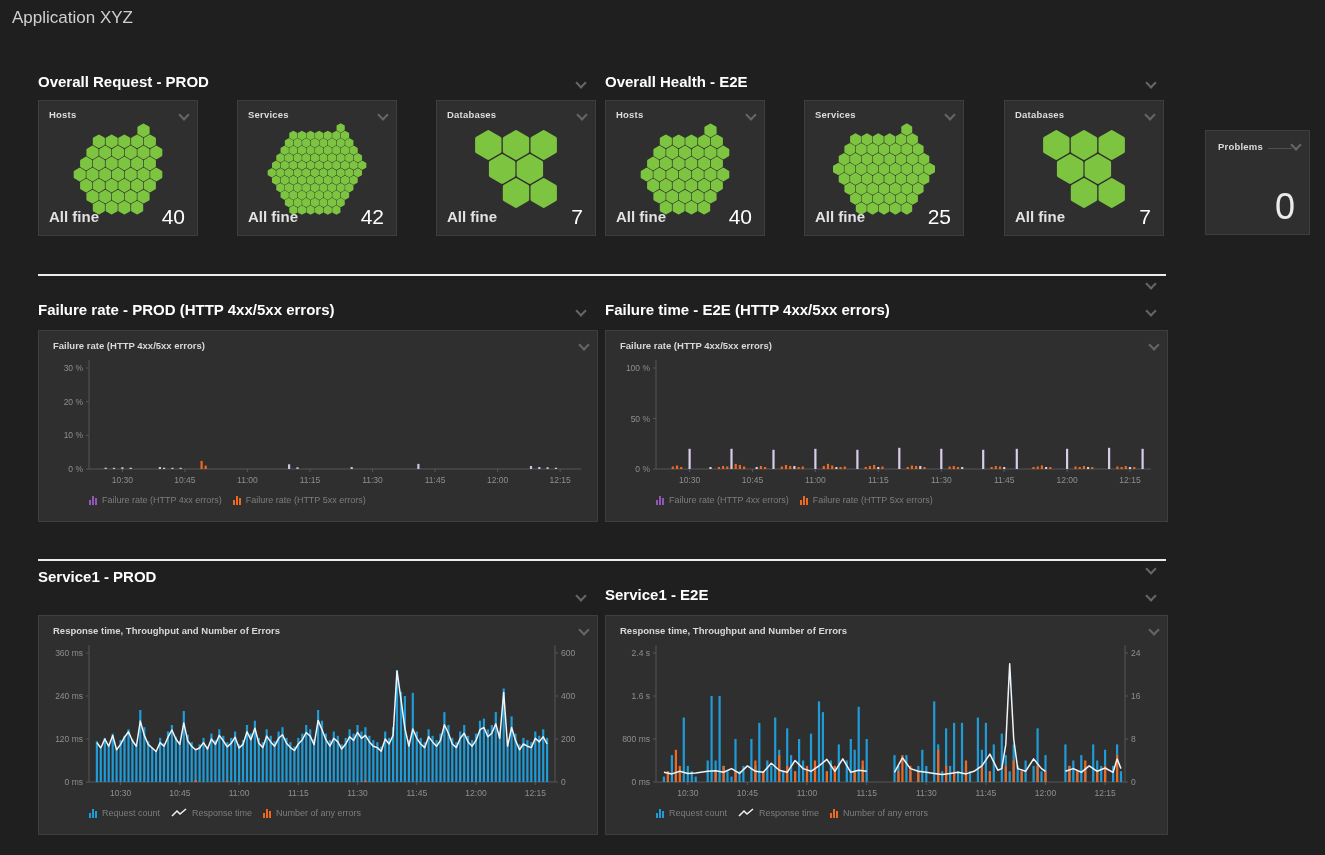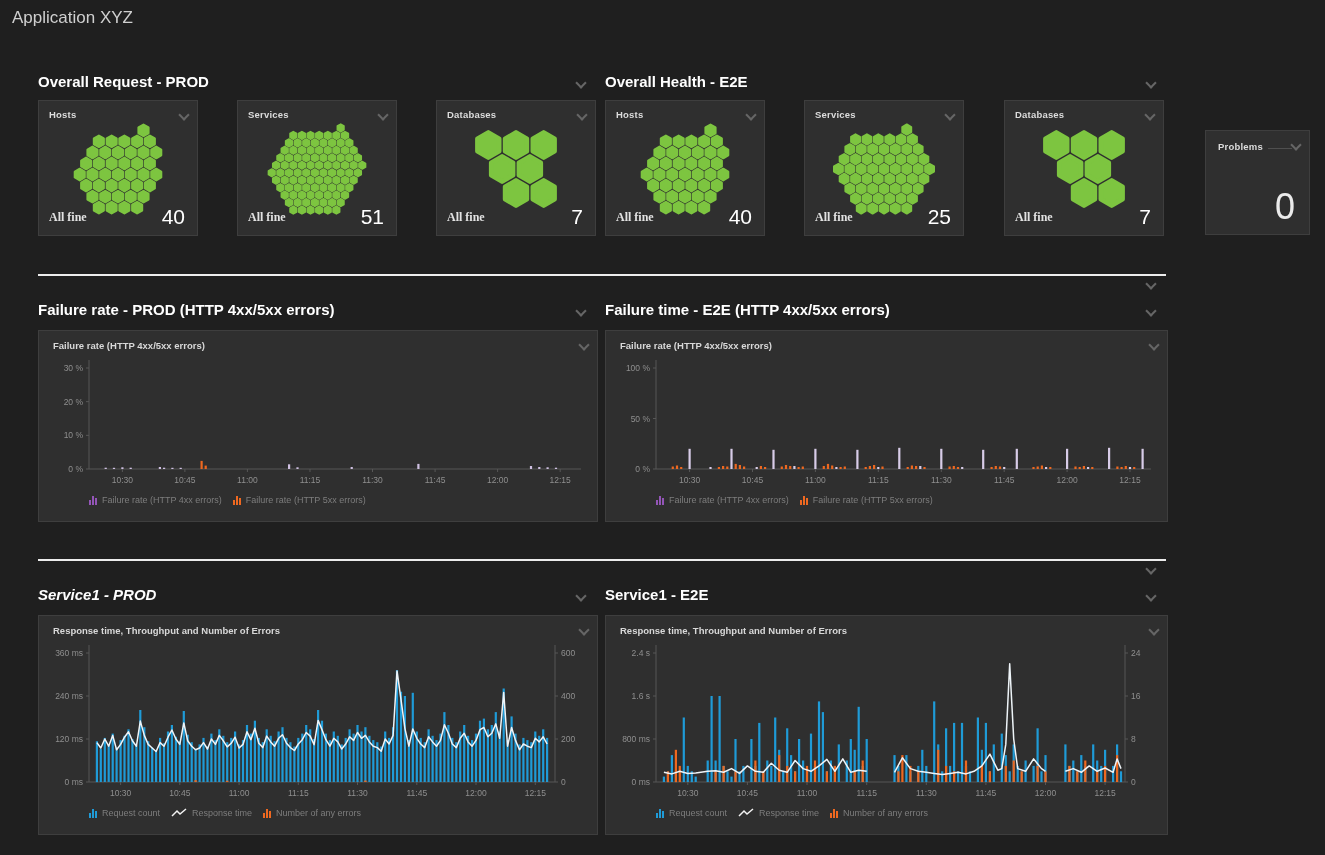--- a/index.html
+++ b/index.html
@@ -5,21 +5,21 @@
   html,body{margin:0;padding:0;background:#1f1f1f;}
   body{width:1325px;height:855px;position:relative;font-family:"Liberation Sans",sans-serif;color:#ddd;overflow:hidden;}
   .abs{position:absolute;}
   .page-title{left:12px;top:8px;font-size:17px;color:#cfcfcf;font-weight:400;}
   .sec-title{font-size:15px;font-weight:bold;color:#fff;white-space:nowrap;}
   .chev{width:10px;height:10px;}
   .chev::before{content:"";position:absolute;left:1px;top:0;width:6px;height:6px;border-right:2px solid #666;border-bottom:2px solid #666;transform:rotate(45deg);}
   .tile{position:absolute;background:#2f2f2f;border:1px solid #3e3e3e;box-sizing:border-box;text-align:right;}
   .tile-label{position:absolute;left:10px;top:8px;font-size:9.5px;font-weight:bold;color:#dcdcdc;letter-spacing:.2px;}
   .tile-chev{position:absolute;right:8px;top:10px;}
-  .tile-status{position:absolute;left:10px;bottom:10px;font-size:12px;font-weight:bold;color:#e2e2e2;font-family:Liberation Serif, serif;}
+  .tile-status{position:absolute;left:10px;bottom:10px;font-size:15px;font-weight:bold;color:#e2e2e2;}
   .tile-count{position:absolute;right:12px;bottom:6px;font-size:21px;color:#fff;}
   .hexsvg{position:absolute;left:50%;top:22px;transform:translateX(-50%);}
   .divider{height:2px;background:#ececec;}
   .chart-tile{position:absolute;background:#2f2f2f;border:1px solid #3e3e3e;box-sizing:border-box;}
   .chart-title{position:absolute;left:14px;top:9px;font-size:9.5px;font-weight:bold;color:#d8d8d8;}
   .chart-svg{position:absolute;left:0;top:0;}
   .legend{position:absolute;left:50px;display:flex;gap:11px;align-items:flex-end;}
   .lg-item{display:flex;align-items:flex-end;gap:5px;cursor:pointer;}
   .lg-label{font-size:9px;color:#7d7d7d;line-height:10px;}
   .lg-bars{display:flex;align-items:flex-end;gap:1px;height:9px;}
@@ -182,21 +182,21 @@
       <polygon points="75.5,10.5 75.5,14.4 72.2,16.3 68.8,14.4 68.8,10.5 72.2,8.6" fill="#7dc540" stroke="#7dc540" stroke-width="1.5" stroke-linejoin="round"></polygon>
       <polygon points="84.1,10.5 84.1,14.4 80.8,16.3 77.4,14.4 77.4,10.5 80.8,8.6" fill="#7dc540" stroke="#7dc540" stroke-width="1.5" stroke-linejoin="round"></polygon>
       <polygon points="97.0,3.0 97.0,6.9 93.7,8.9 90.3,6.9 90.3,3.0 93.7,1.1" fill="#7dc540" stroke="#7dc540" stroke-width="1.5" stroke-linejoin="round"></polygon>
       <polygon points="101.4,10.5 101.4,14.4 98.0,16.3 94.6,14.4 94.6,10.5 98.0,8.6" fill="#7dc540" stroke="#7dc540" stroke-width="1.5" stroke-linejoin="round"></polygon>
       <polygon points="105.7,18.0 105.7,21.8 102.3,23.8 98.9,21.8 98.9,18.0 102.3,16.0" fill="#7dc540" stroke="#7dc540" stroke-width="1.5" stroke-linejoin="round"></polygon>
       <polygon points="110.0,25.4 110.0,29.3 106.6,31.2 103.2,29.3 103.2,25.4 106.6,23.5" fill="#7dc540" stroke="#7dc540" stroke-width="1.5" stroke-linejoin="round"></polygon>
       <polygon points="114.3,32.9 114.3,36.8 110.9,38.7 107.6,36.8 107.6,32.9 110.9,30.9" fill="#7dc540" stroke="#7dc540" stroke-width="1.5" stroke-linejoin="round"></polygon>
       <polygon points="118.6,40.3 118.6,44.2 115.2,46.1 111.9,44.2 111.9,40.3 115.2,38.4" fill="#7dc540" stroke="#7dc540" stroke-width="1.5" stroke-linejoin="round"></polygon>
     </svg>
   <div class="tile-status">All fine</div>
-  <div class="tile-count">51</div>
+  <div class="tile-count">42</div>
 </div>
 <div class="tile" style="left:436px;top:100px;width:160px;height:136px;">
   <div class="tile-label">Databases</div>
   <div class="chev tile-chev"></div>
   <svg class="hexsvg" width="140" height="92">
       <polygon points="53.1,15.8 53.1,28.2 42.3,34.5 31.5,28.2 31.5,15.8 42.3,9.5" fill="#7dc540" stroke="#7dc540" stroke-width="4.8" stroke-linejoin="round"></polygon>
       <polygon points="80.8,15.8 80.8,28.2 70.0,34.5 59.2,28.2 59.2,15.8 70.0,9.5" fill="#7dc540" stroke="#7dc540" stroke-width="4.8" stroke-linejoin="round"></polygon>
       <polygon points="108.5,15.8 108.5,28.2 97.7,34.5 86.9,28.2 86.9,15.8 97.7,9.5" fill="#7dc540" stroke="#7dc540" stroke-width="4.8" stroke-linejoin="round"></polygon>
       <polygon points="67.0,39.8 67.0,52.2 56.1,58.5 45.3,52.2 45.3,39.8 56.1,33.5" fill="#7dc540" stroke="#7dc540" stroke-width="4.8" stroke-linejoin="round"></polygon>
       <polygon points="94.7,39.8 94.7,52.2 83.9,58.5 73.0,52.2 73.0,39.8 83.9,33.5" fill="#7dc540" stroke="#7dc540" stroke-width="4.8" stroke-linejoin="round"></polygon>
@@ -534,21 +534,21 @@
           <span style="height: 7px; background: rgb(238, 104, 32);"></span>
         </span>
         <span class="lg-label">Failure rate (HTTP 5xx errors)</span>
       </span>
     </div>
 </div>
 
 <div class="abs divider" style="left:38px;top:559px;width:1128px;"></div>
 <div class="abs chev" style="left:1146px;top:565px;"></div>
 
-<div class="abs sec-title" style="left:38px;top:586px;font-style:italic;">Service1 - PROD</div>
+<div class="abs sec-title" style="left:38px;top:568px;">Service1 - PROD</div>
 <div class="abs chev" style="left:576px;top:592px;"></div>
 <div class="abs sec-title" style="left:605px;top:586px;">Service1 - E2E</div>
 <div class="abs chev" style="left:1146px;top:592px;"></div>
 
 <div class="chart-tile" style="left:38px;top:615px;width:560px;height:220px;">
   <svg class="chart-svg" width="558" height="218">
       <line x1="50" y1="29" x2="50" y2="166" stroke="#575757" stroke-width="1"></line>
       <line x1="50" y1="166" x2="516" y2="166" stroke="#575757" stroke-width="1"></line>
       <line x1="516" y1="29" x2="516" y2="166" stroke="#575757" stroke-width="1"></line>
       <line x1="47" y1="166" x2="50" y2="166" stroke="#575757" stroke-width="1"></line>

